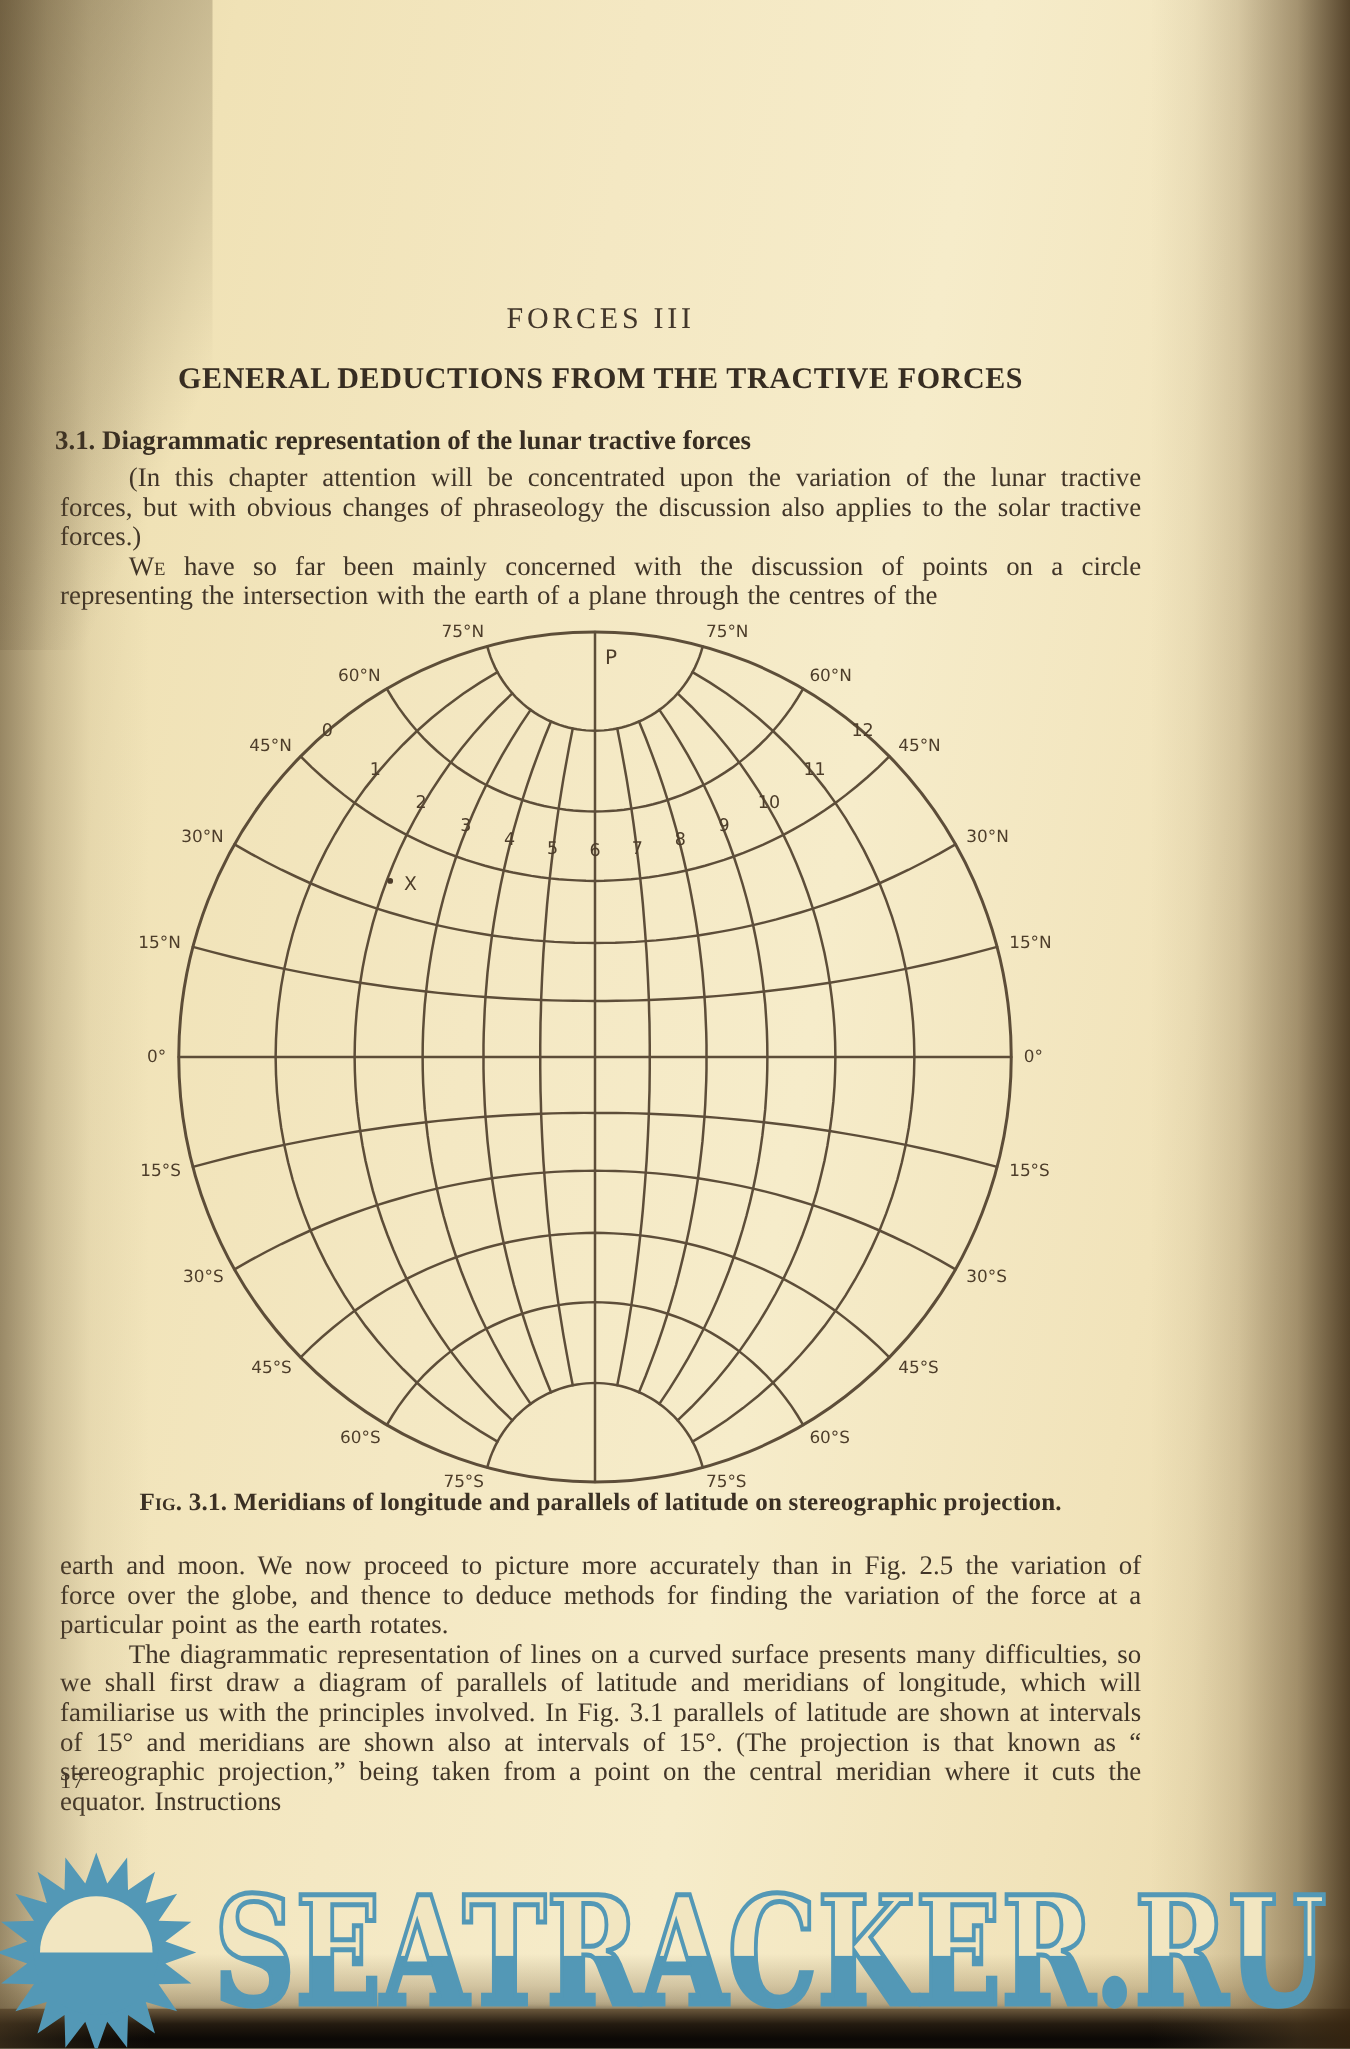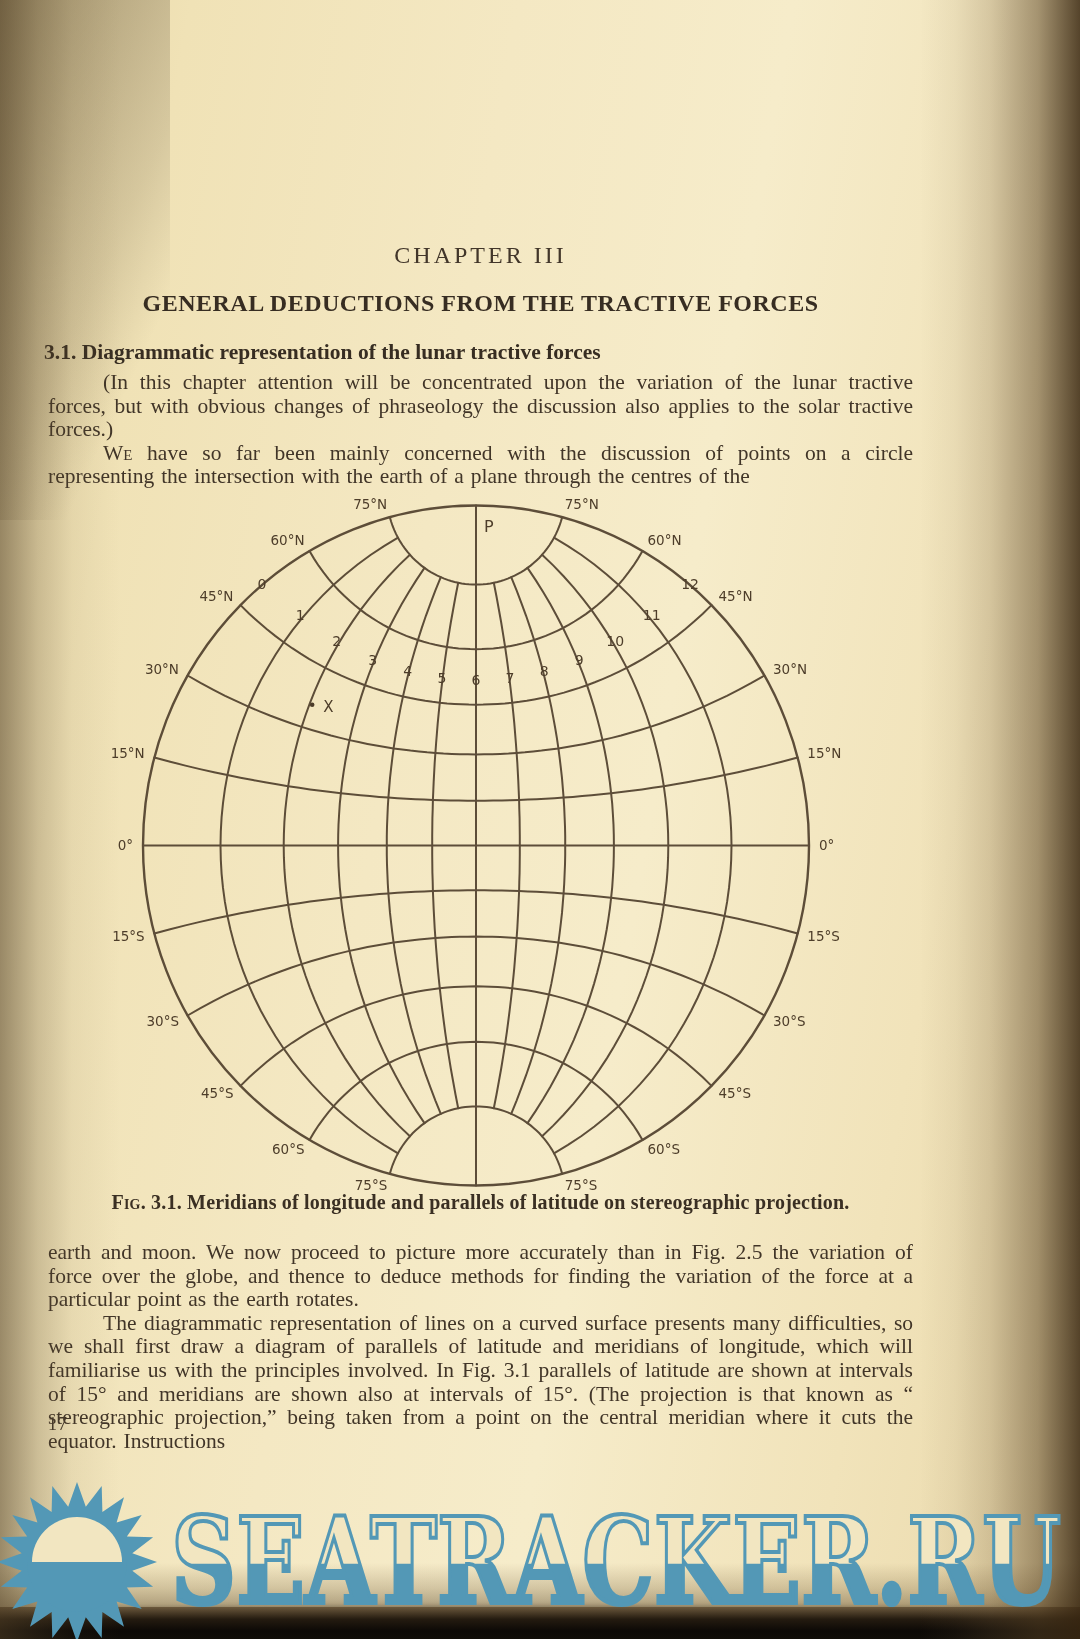--- a/index.html
+++ b/index.html
@@ -37,21 +37,21 @@
   .edge-bottom{left:0;right:0;bottom:0;height:32px;
     background:linear-gradient(to bottom,#6b583c,#241b10 38%,#0c0906 75%,#100d08);}
   .edge-bottom-line{left:0;right:0;bottom:26px;height:7px;background:rgba(60,46,24,0.4);
     border-radius:50% 50% 0 0/60% 60% 0 0;filter:blur(2px);}
 </style>
 </head>
 <body>
 
 <div class="page">
 
-  <div class="chapter">CHAPTER III</div>
+  <div class="chapter">FORCES III</div>
   <div class="booktitle">GENERAL DEDUCTIONS FROM THE TRACTIVE FORCES</div>
   <div class="section">3.1. Diagrammatic representation of the lunar tractive forces</div>
 
   <div class="col" id="topcol">
     <p class="ind">(In this chapter attention will be concentrated upon the variation of the lunar tractive forces, but with obvious changes of phraseology the discussion also applies to the solar tractive forces.)</p>
     <p class="ind"><span class="sc">We</span><span> have so far been mainly concerned with the discussion of points on a circle representing the intersection with the earth of a plane through the centres of the</span></p>
   </div>
 
   <svg id="fig-svg" width="830" height="762">
       <g fill="none" stroke="#4d3d2a" stroke-width="2" stroke-linecap="round" opacity="0.9">

